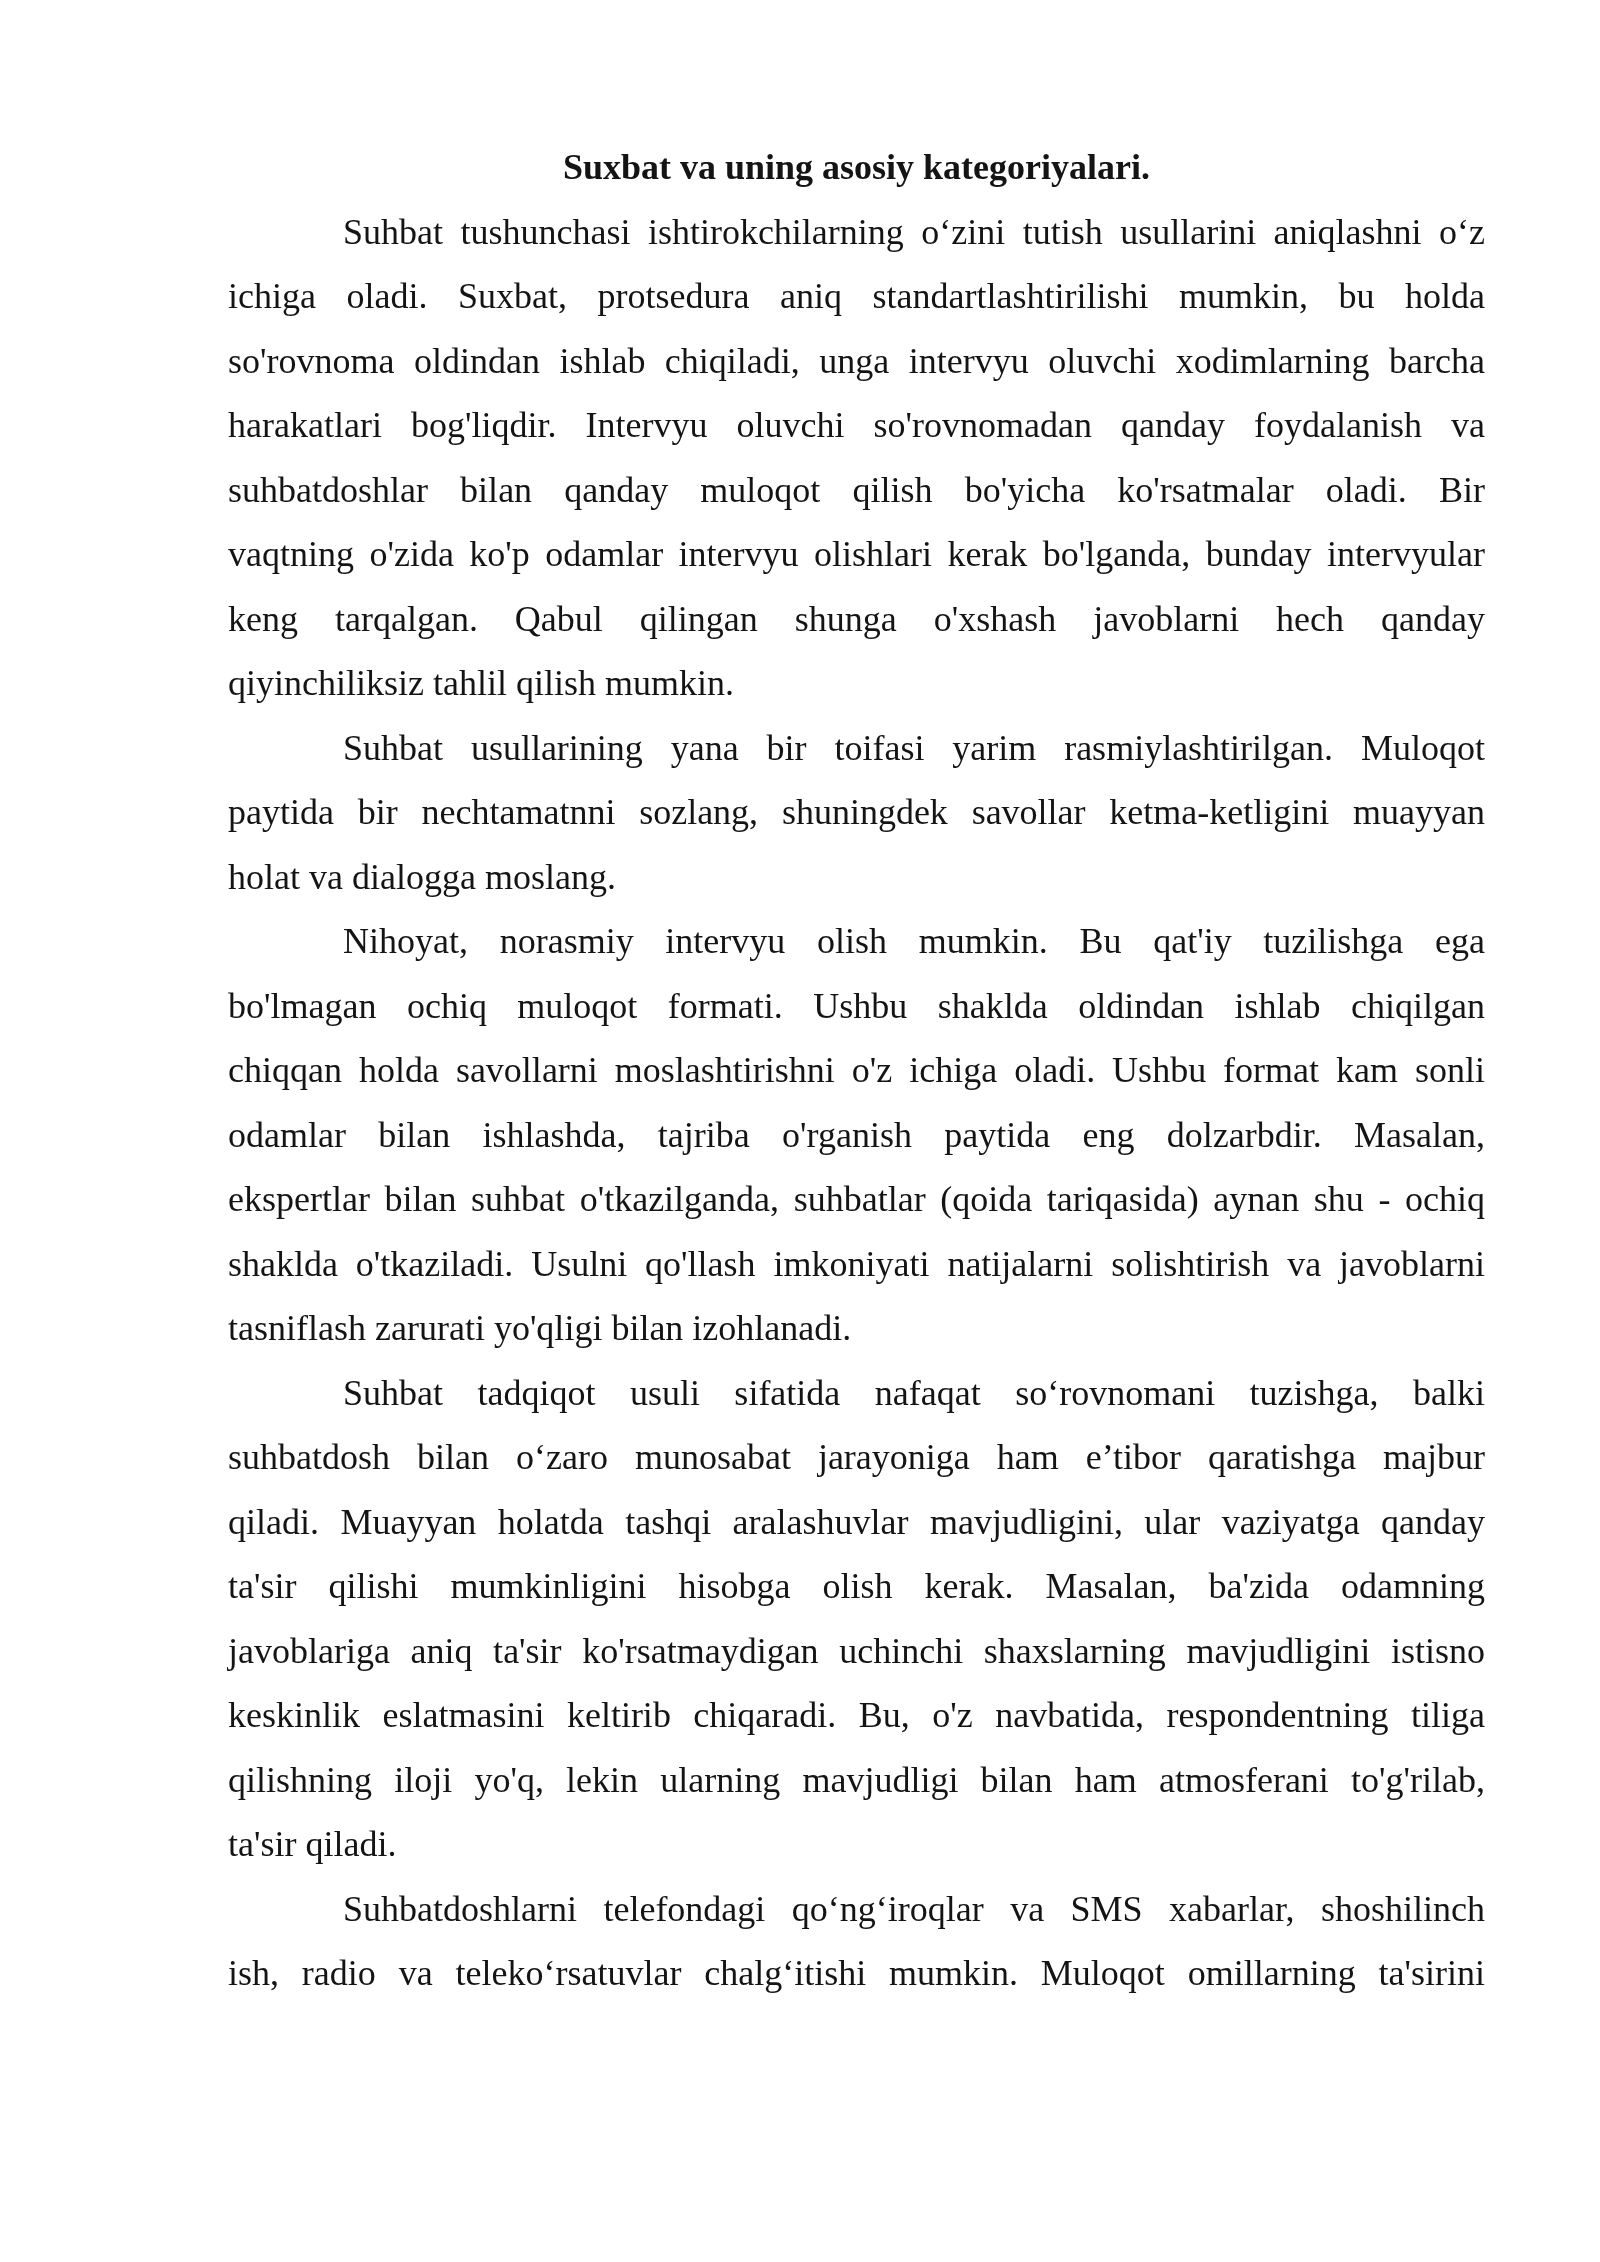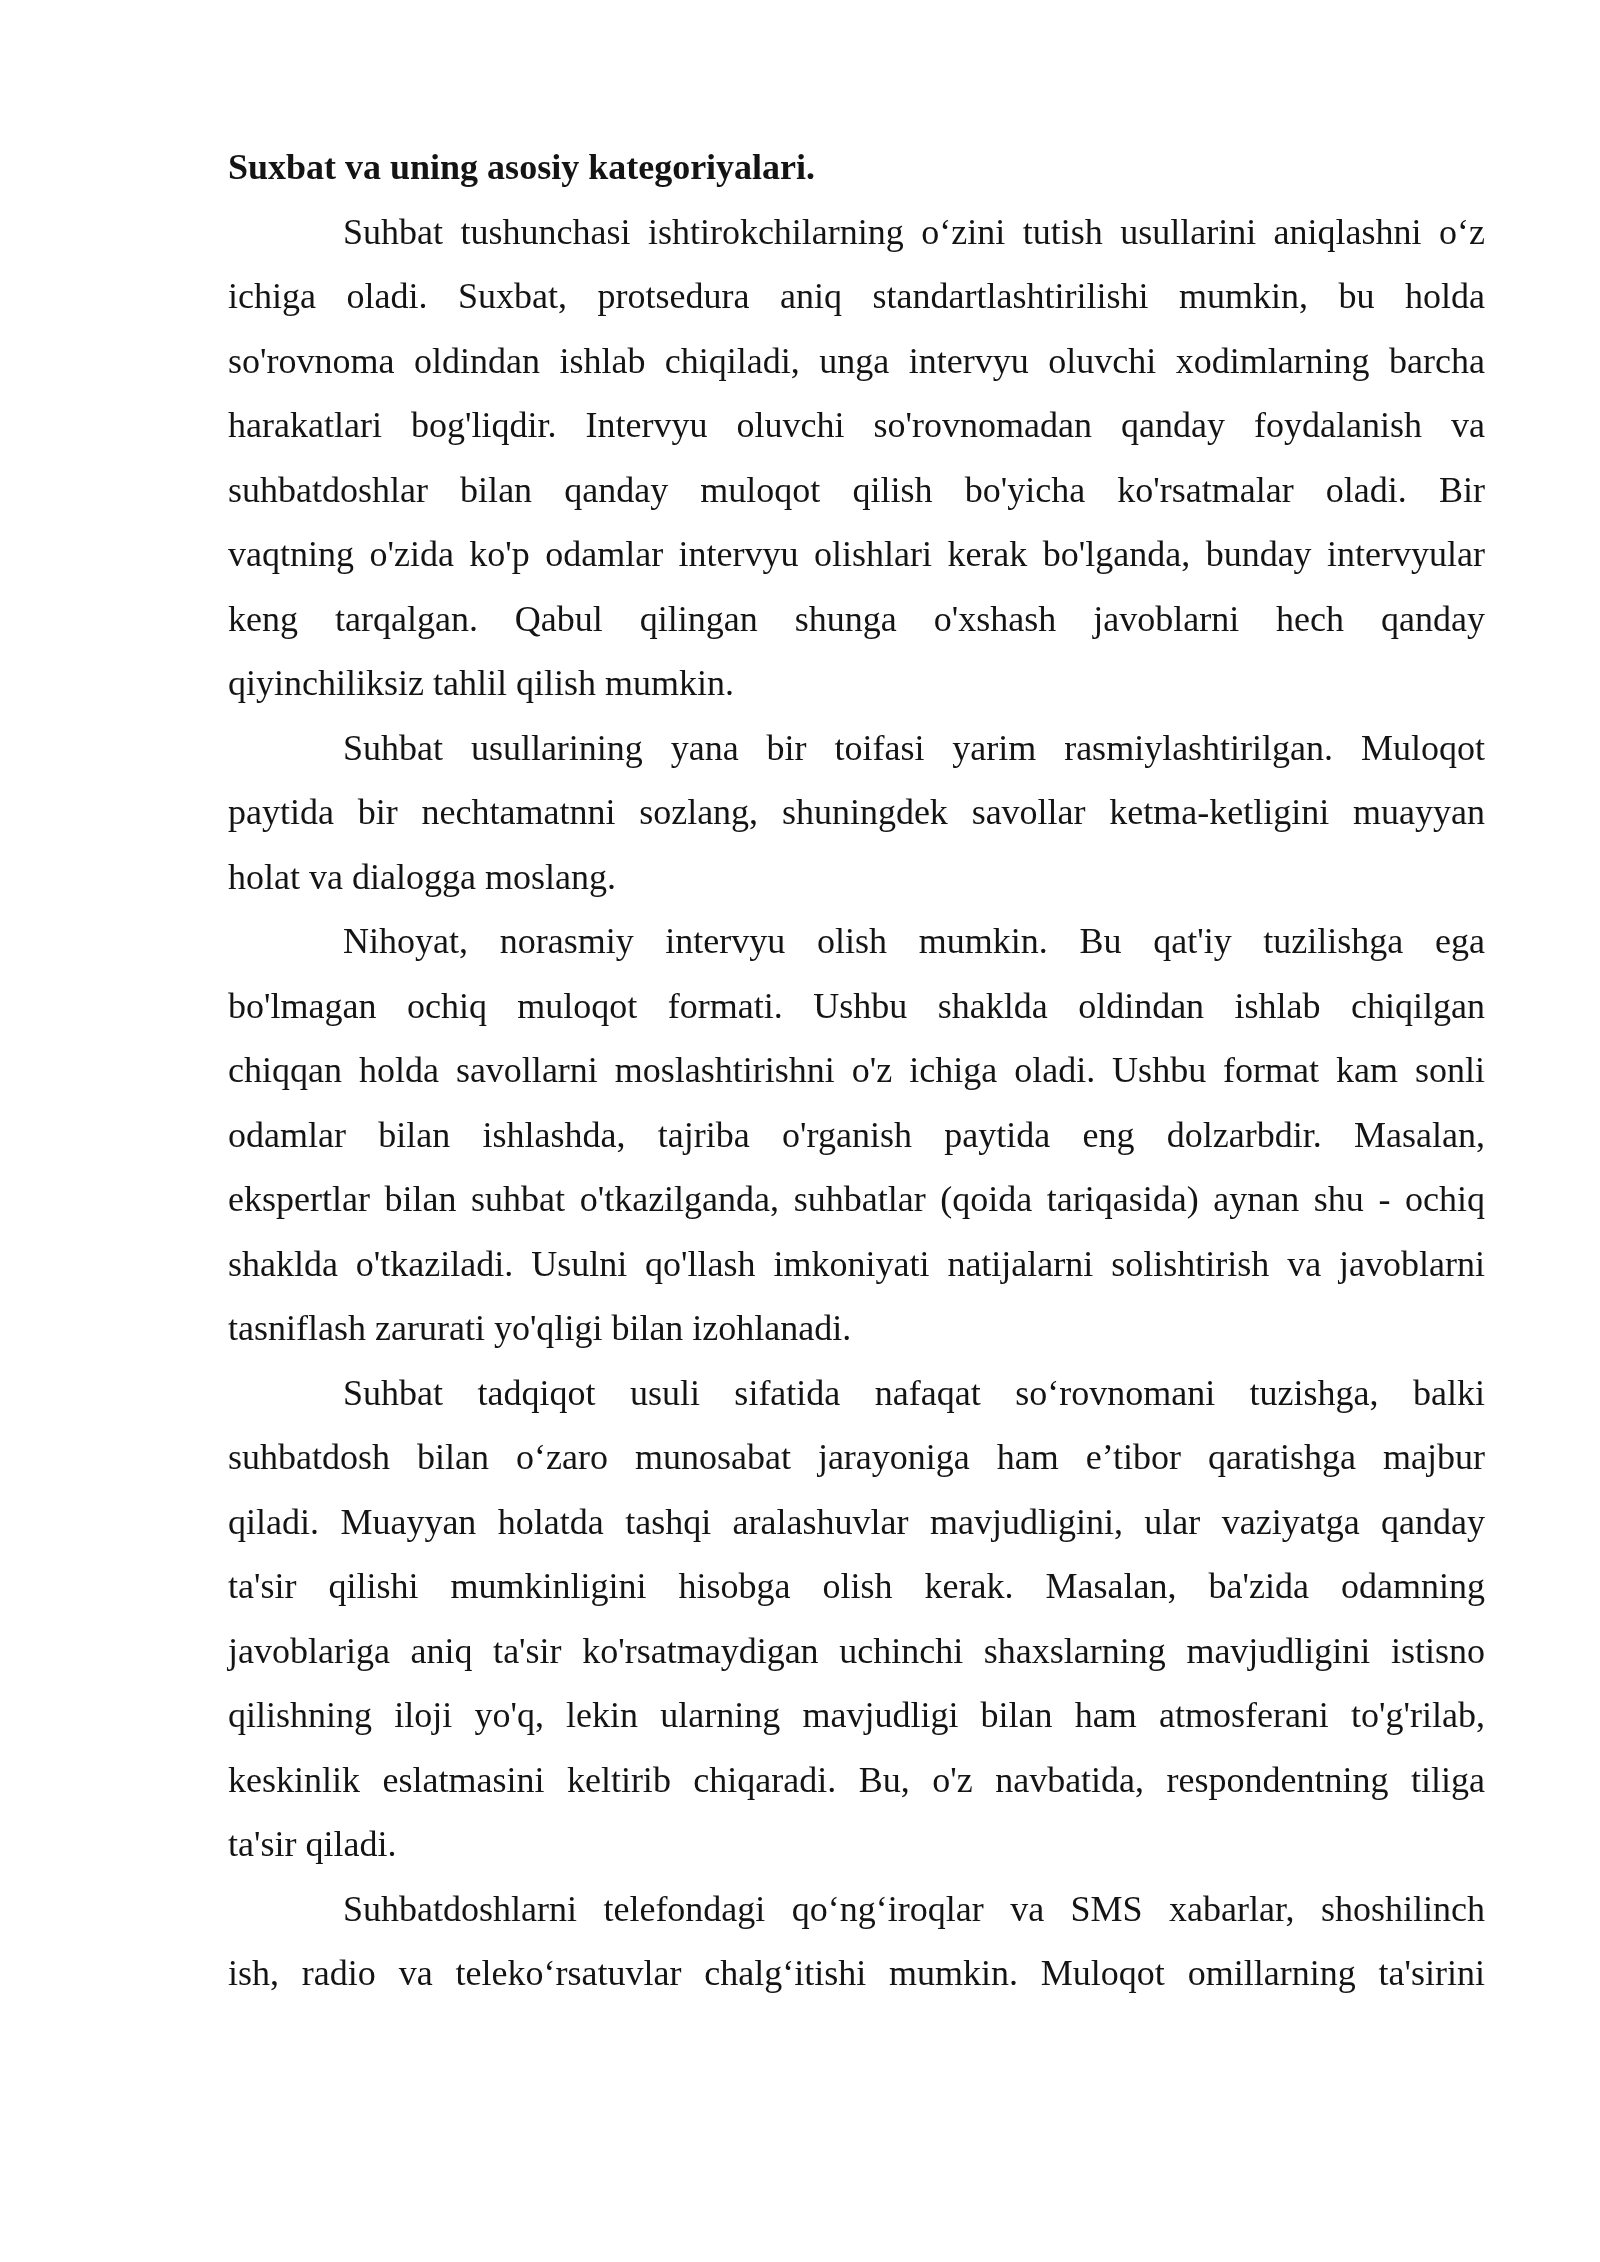--- a/index.html
+++ b/index.html
@@ -20,21 +20,21 @@
     position: absolute;
     left: 228px;
     top: 135px;
     width: 1257px;
   }
   .title {
     margin: 0;
     padding: 0;
     font-size: 36px;
     font-weight: bold;
-    text-align: left;
+    text-align: center;
     height: 64.5px;
     line-height: 64.5px;
     white-space: nowrap;
   }
   .ln {
     font-size: 36px;
     height: 64.5px;
     line-height: 64.5px;
     text-align: justify;
     text-align-last: justify;
@@ -70,20 +70,20 @@
         <div class="ln">chiqqan holda savollarni moslashtirishni o'z ichiga oladi. Ushbu format kam sonli</div>
         <div class="ln">odamlar bilan ishlashda, tajriba o'rganish paytida eng dolzarbdir. Masalan,</div>
         <div class="ln">ekspertlar bilan suhbat o'tkazilganda, suhbatlar (qoida tariqasida) aynan shu - ochiq</div>
         <div class="ln">shaklda o'tkaziladi. Usulni qo'llash imkoniyati natijalarni solishtirish va javoblarni</div>
         <div class="ln parlast">tasniflash zarurati yo'qligi bilan izohlanadi.</div>
         <div class="ln first">Suhbat tadqiqot usuli sifatida nafaqat soʻrovnomani tuzishga, balki</div>
         <div class="ln">suhbatdosh bilan oʻzaro munosabat jarayoniga ham e’tibor qaratishga majbur</div>
         <div class="ln">qiladi. Muayyan holatda tashqi aralashuvlar mavjudligini, ular vaziyatga qanday</div>
         <div class="ln">ta'sir qilishi mumkinligini hisobga olish kerak. Masalan, ba'zida odamning</div>
         <div class="ln">javoblariga aniq ta'sir ko'rsatmaydigan uchinchi shaxslarning mavjudligini istisno</div>
+        <div class="ln">keskinlik eslatmasini keltirib chiqaradi. Bu, o'z navbatida, respondentning tiliga</div>
         <div class="ln">qilishning iloji yo'q, lekin ularning mavjudligi bilan ham atmosferani to'g'rilab,</div>
-        <div class="ln">keskinlik eslatmasini keltirib chiqaradi. Bu, o'z navbatida, respondentning tiliga</div>
         <div class="ln parlast">ta'sir qiladi.</div>
         <div class="ln first">Suhbatdoshlarni telefondagi qoʻngʻiroqlar va SMS xabarlar, shoshilinch</div>
         <div class="ln">ish, radio va telekoʻrsatuvlar chalgʻitishi mumkin. Muloqot omillarning ta'sirini</div>
       </div>
   </div>
 </div>
 
 </body></html>

